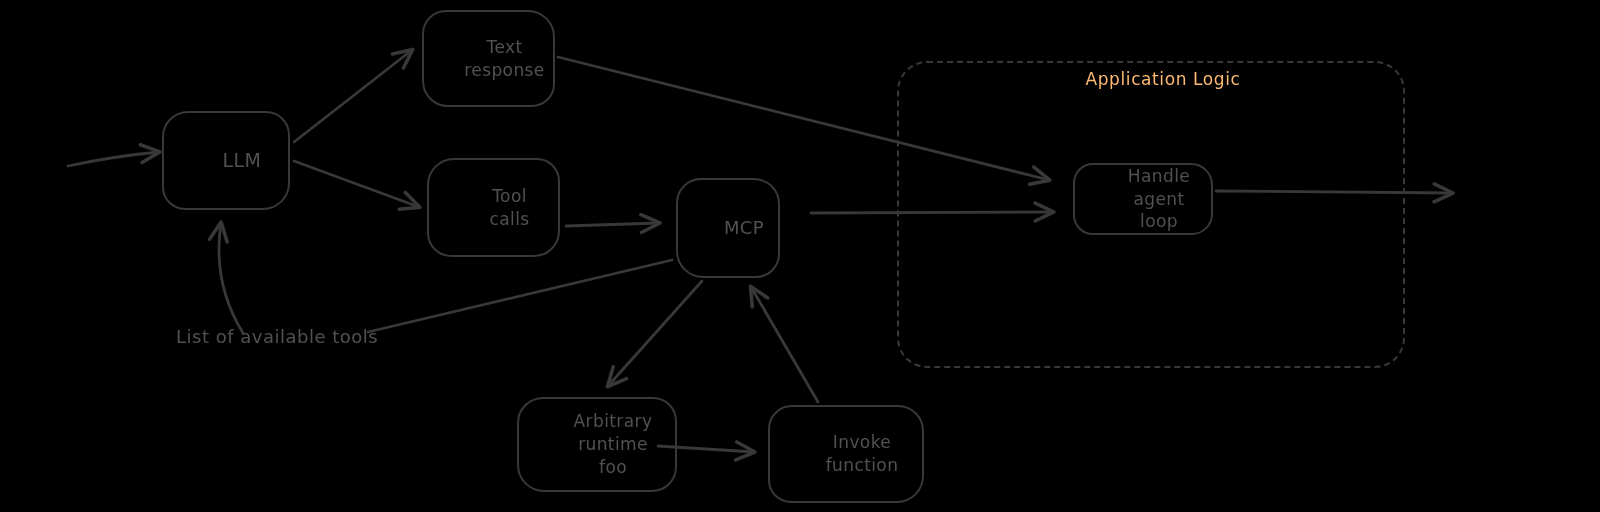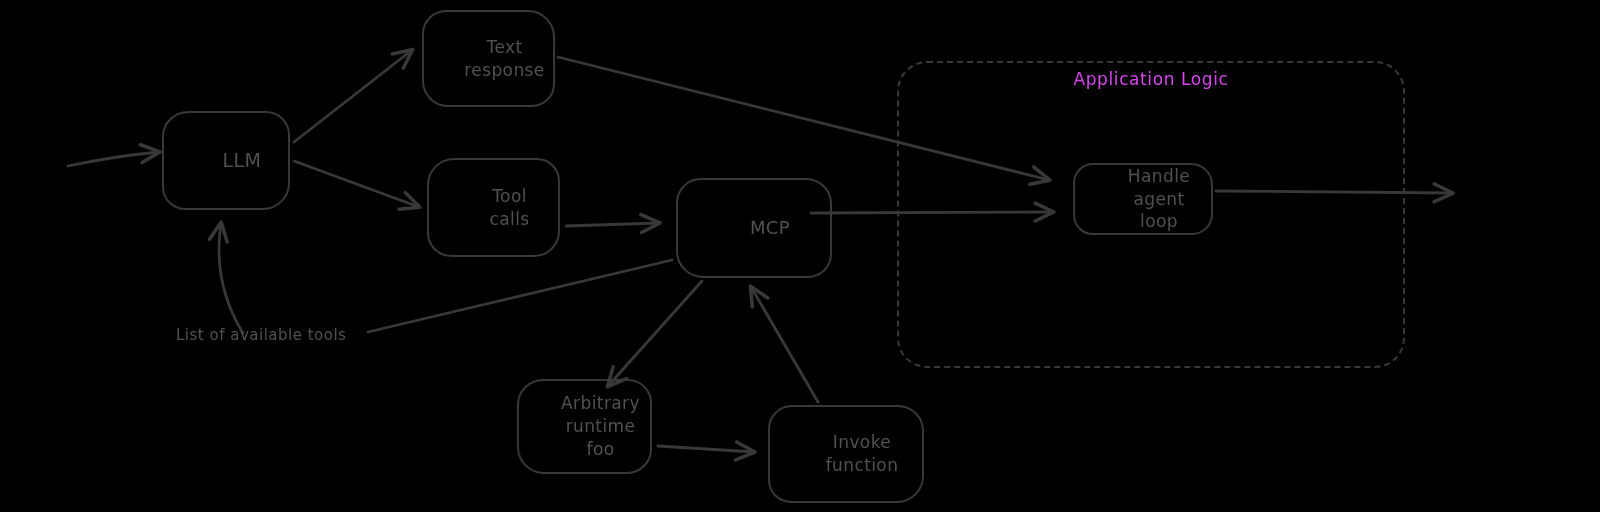--- a/index.html
+++ b/index.html
@@ -35,49 +35,49 @@
     line-height: 1.35;
     letter-spacing: 0.4px;
     box-sizing: border-box;
     background: transparent;
     padding-left: 32px;
   }
   .node .lbl { padding: 0 14px; }
   .n-llm        { left: 162px; top: 111px; width: 128px; height: 99px;  border-radius: 26px 24px 27px 23px; font-size: 19px; align-items: center; }
   .n-text-resp  { left: 422px; top: 10px;  width: 133px; height: 97px;  border-radius: 24px 27px 23px 26px; }
   .n-tool-calls { left: 427px; top: 158px; width: 133px; height: 99px;  border-radius: 27px 23px 26px 24px; }
-  .n-mcp        { left: 676px; top: 178px; width: 156px; height: 100px; border-radius: 25px 26px 24px 27px; font-size: 18px; text-align: center; }
+  .n-mcp        { left: 676px; top: 178px; width: 104px; height: 100px; border-radius: 25px 26px 24px 27px; font-size: 18px; text-align: center; }
   .n-handle     { left: 1073px; top: 163px; width: 140px; height: 72px; border-radius: 20px 22px 21px 20px; }
-  .n-arbitrary  { left: 517px; top: 379px; width: 135px; height: 95px;  border-radius: 26px 24px 25px 27px; }
+  .n-arbitrary  { left: 517px; top: 397px; width: 160px; height: 95px;  border-radius: 26px 24px 25px 27px; }
   .n-invoke     { left: 768px; top: 405px; width: 156px; height: 98px;  border-radius: 24px 26px 27px 23px; }
 
   .group-box {
     position: absolute;
     left: 897px; top: 61px;
     width: 508px; height: 307px;
     border: 2.5px dashed #383838;
     border-radius: 30px;
     box-sizing: border-box;
   }
   .group-box .group-title {
     position: absolute;
     top: 6px;
-    left: 0;
+    left: 12px;
     width: 100%;
     text-align: center;
-    color: #d946ef;
+    color: #fdba74;
     font-size: 17px;
     letter-spacing: 0.6px;
   }
   .free-label {
     position: absolute;
     left: 176px; top: 326px;
     width: 210px;
     color: #515151;
-    font-size: 15px;
+    font-size: 18px;
     letter-spacing: 0.5px;
     white-space: nowrap;
   }
   svg path, svg line {
     stroke: #383838;
     stroke-width: 2.8;
     fill: none;
     stroke-linecap: round;
     stroke-linejoin: round;
   }

